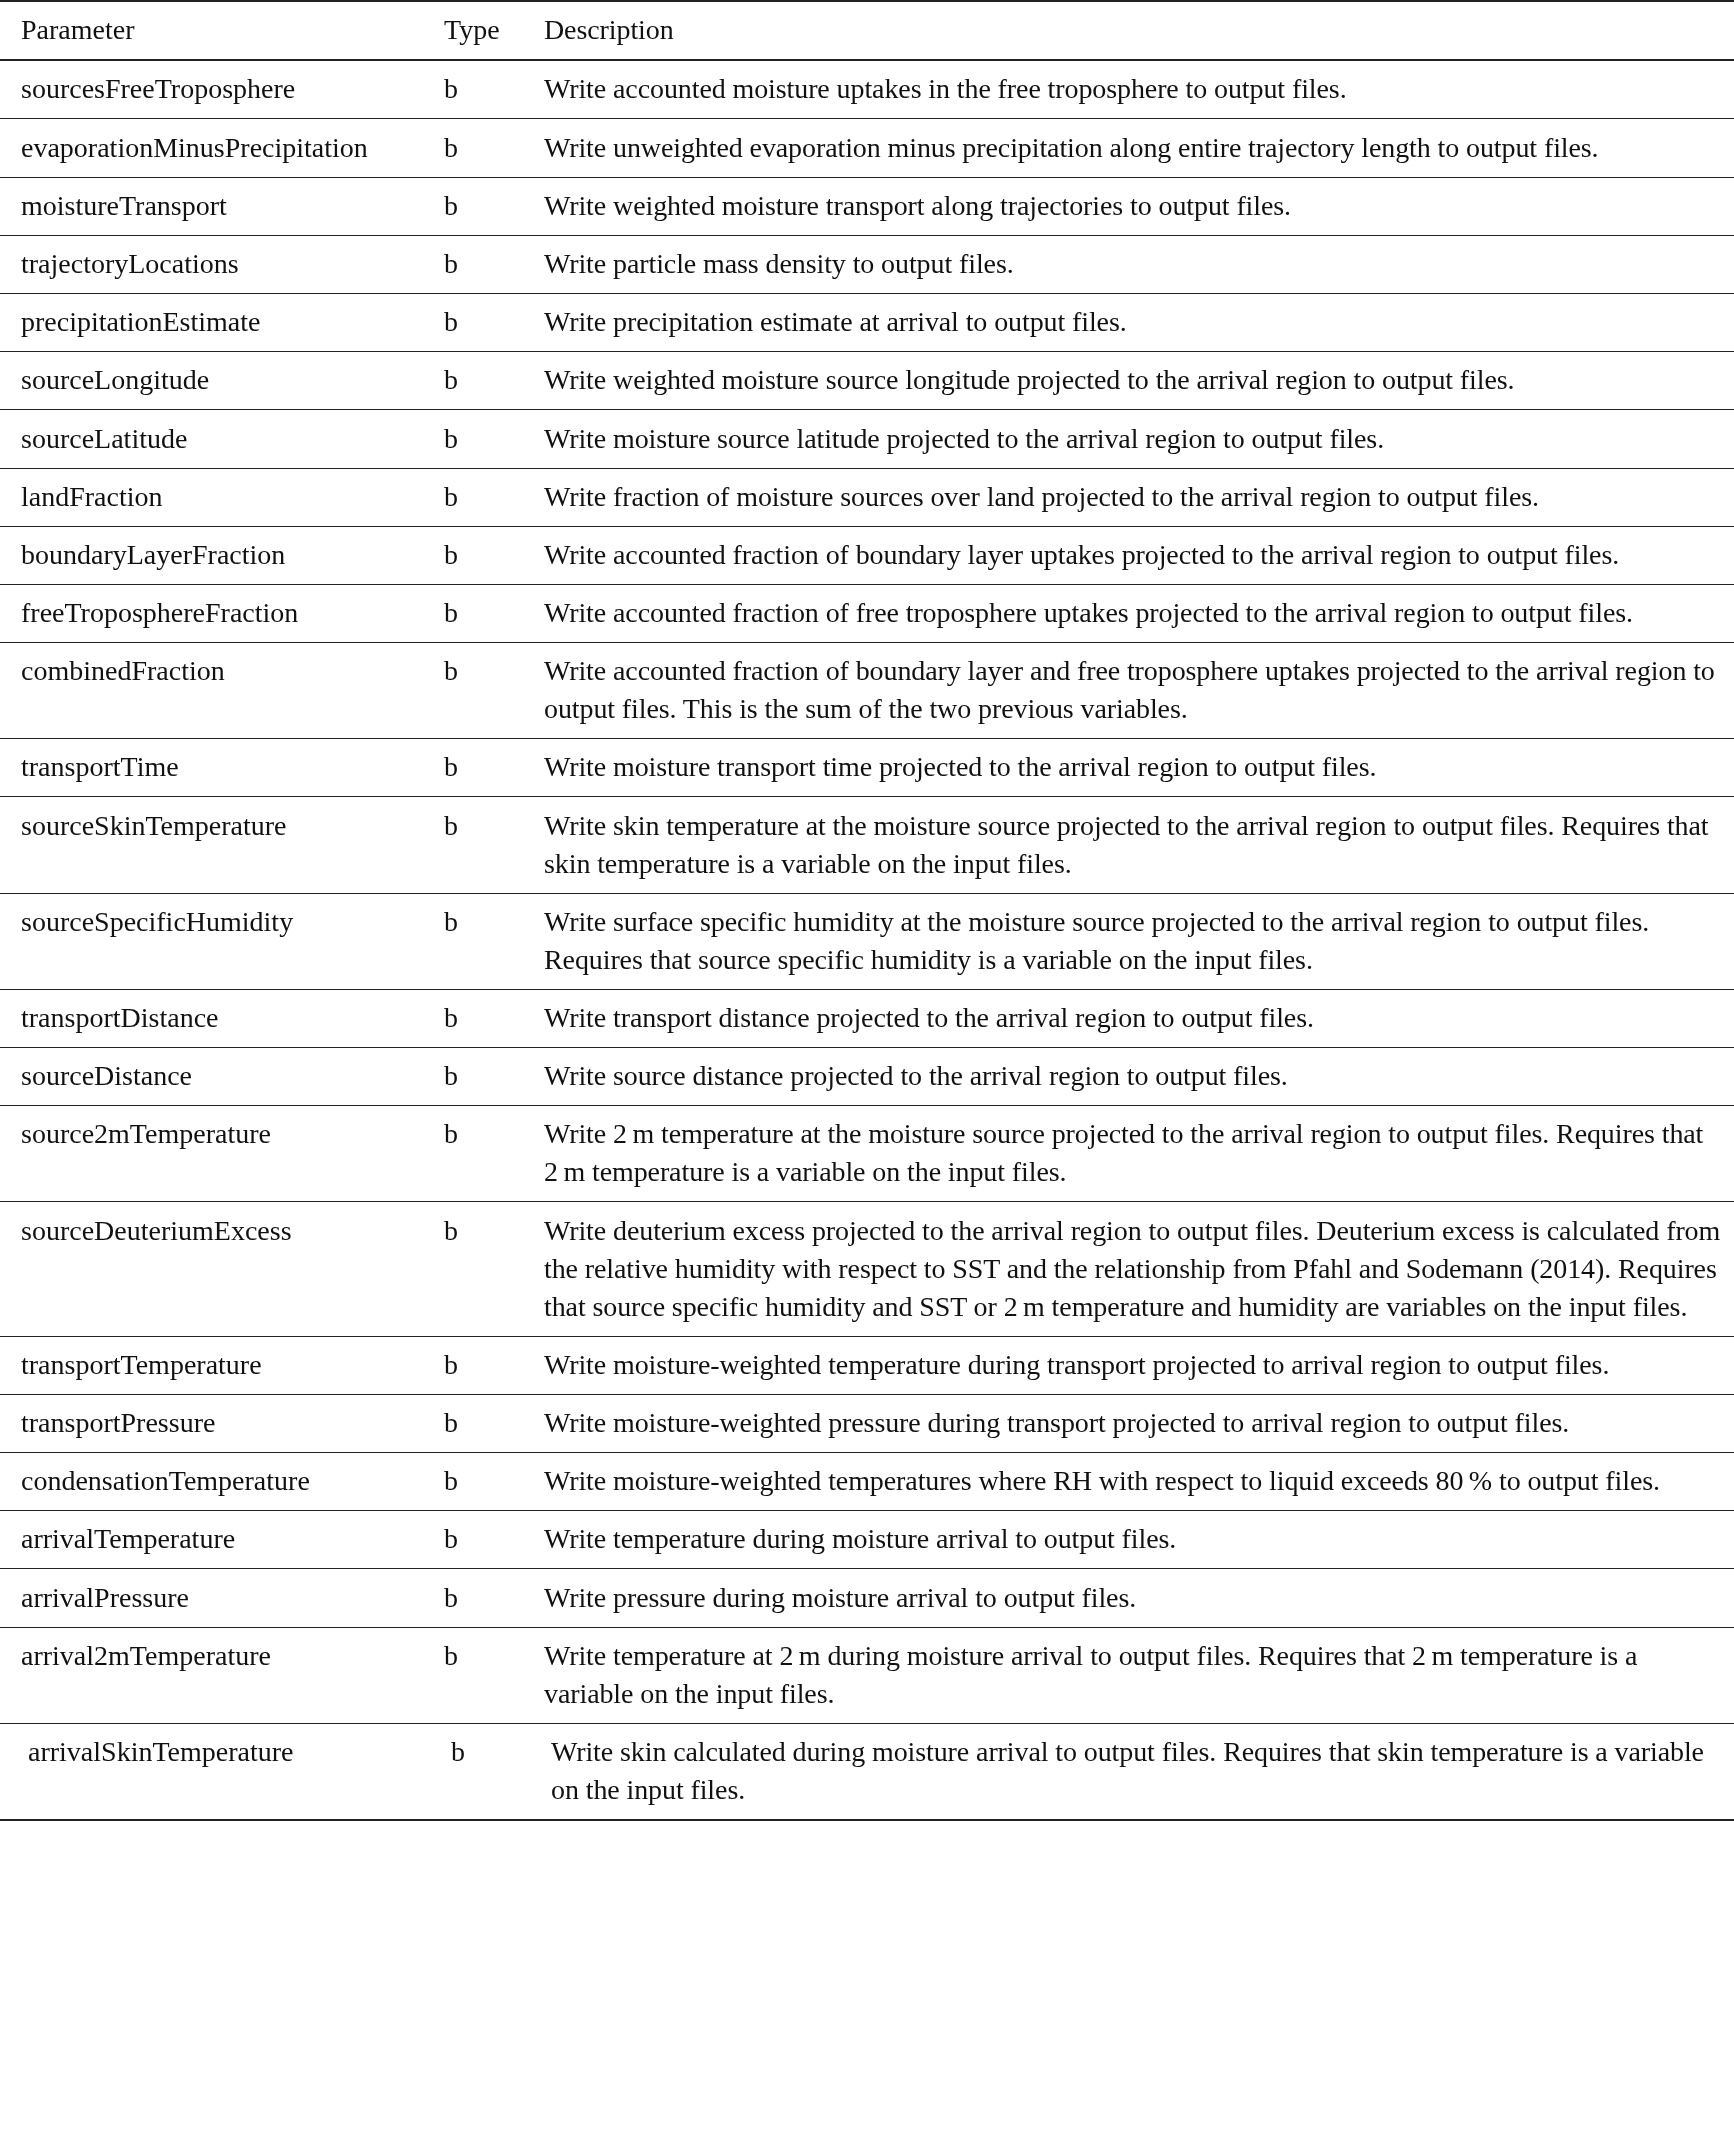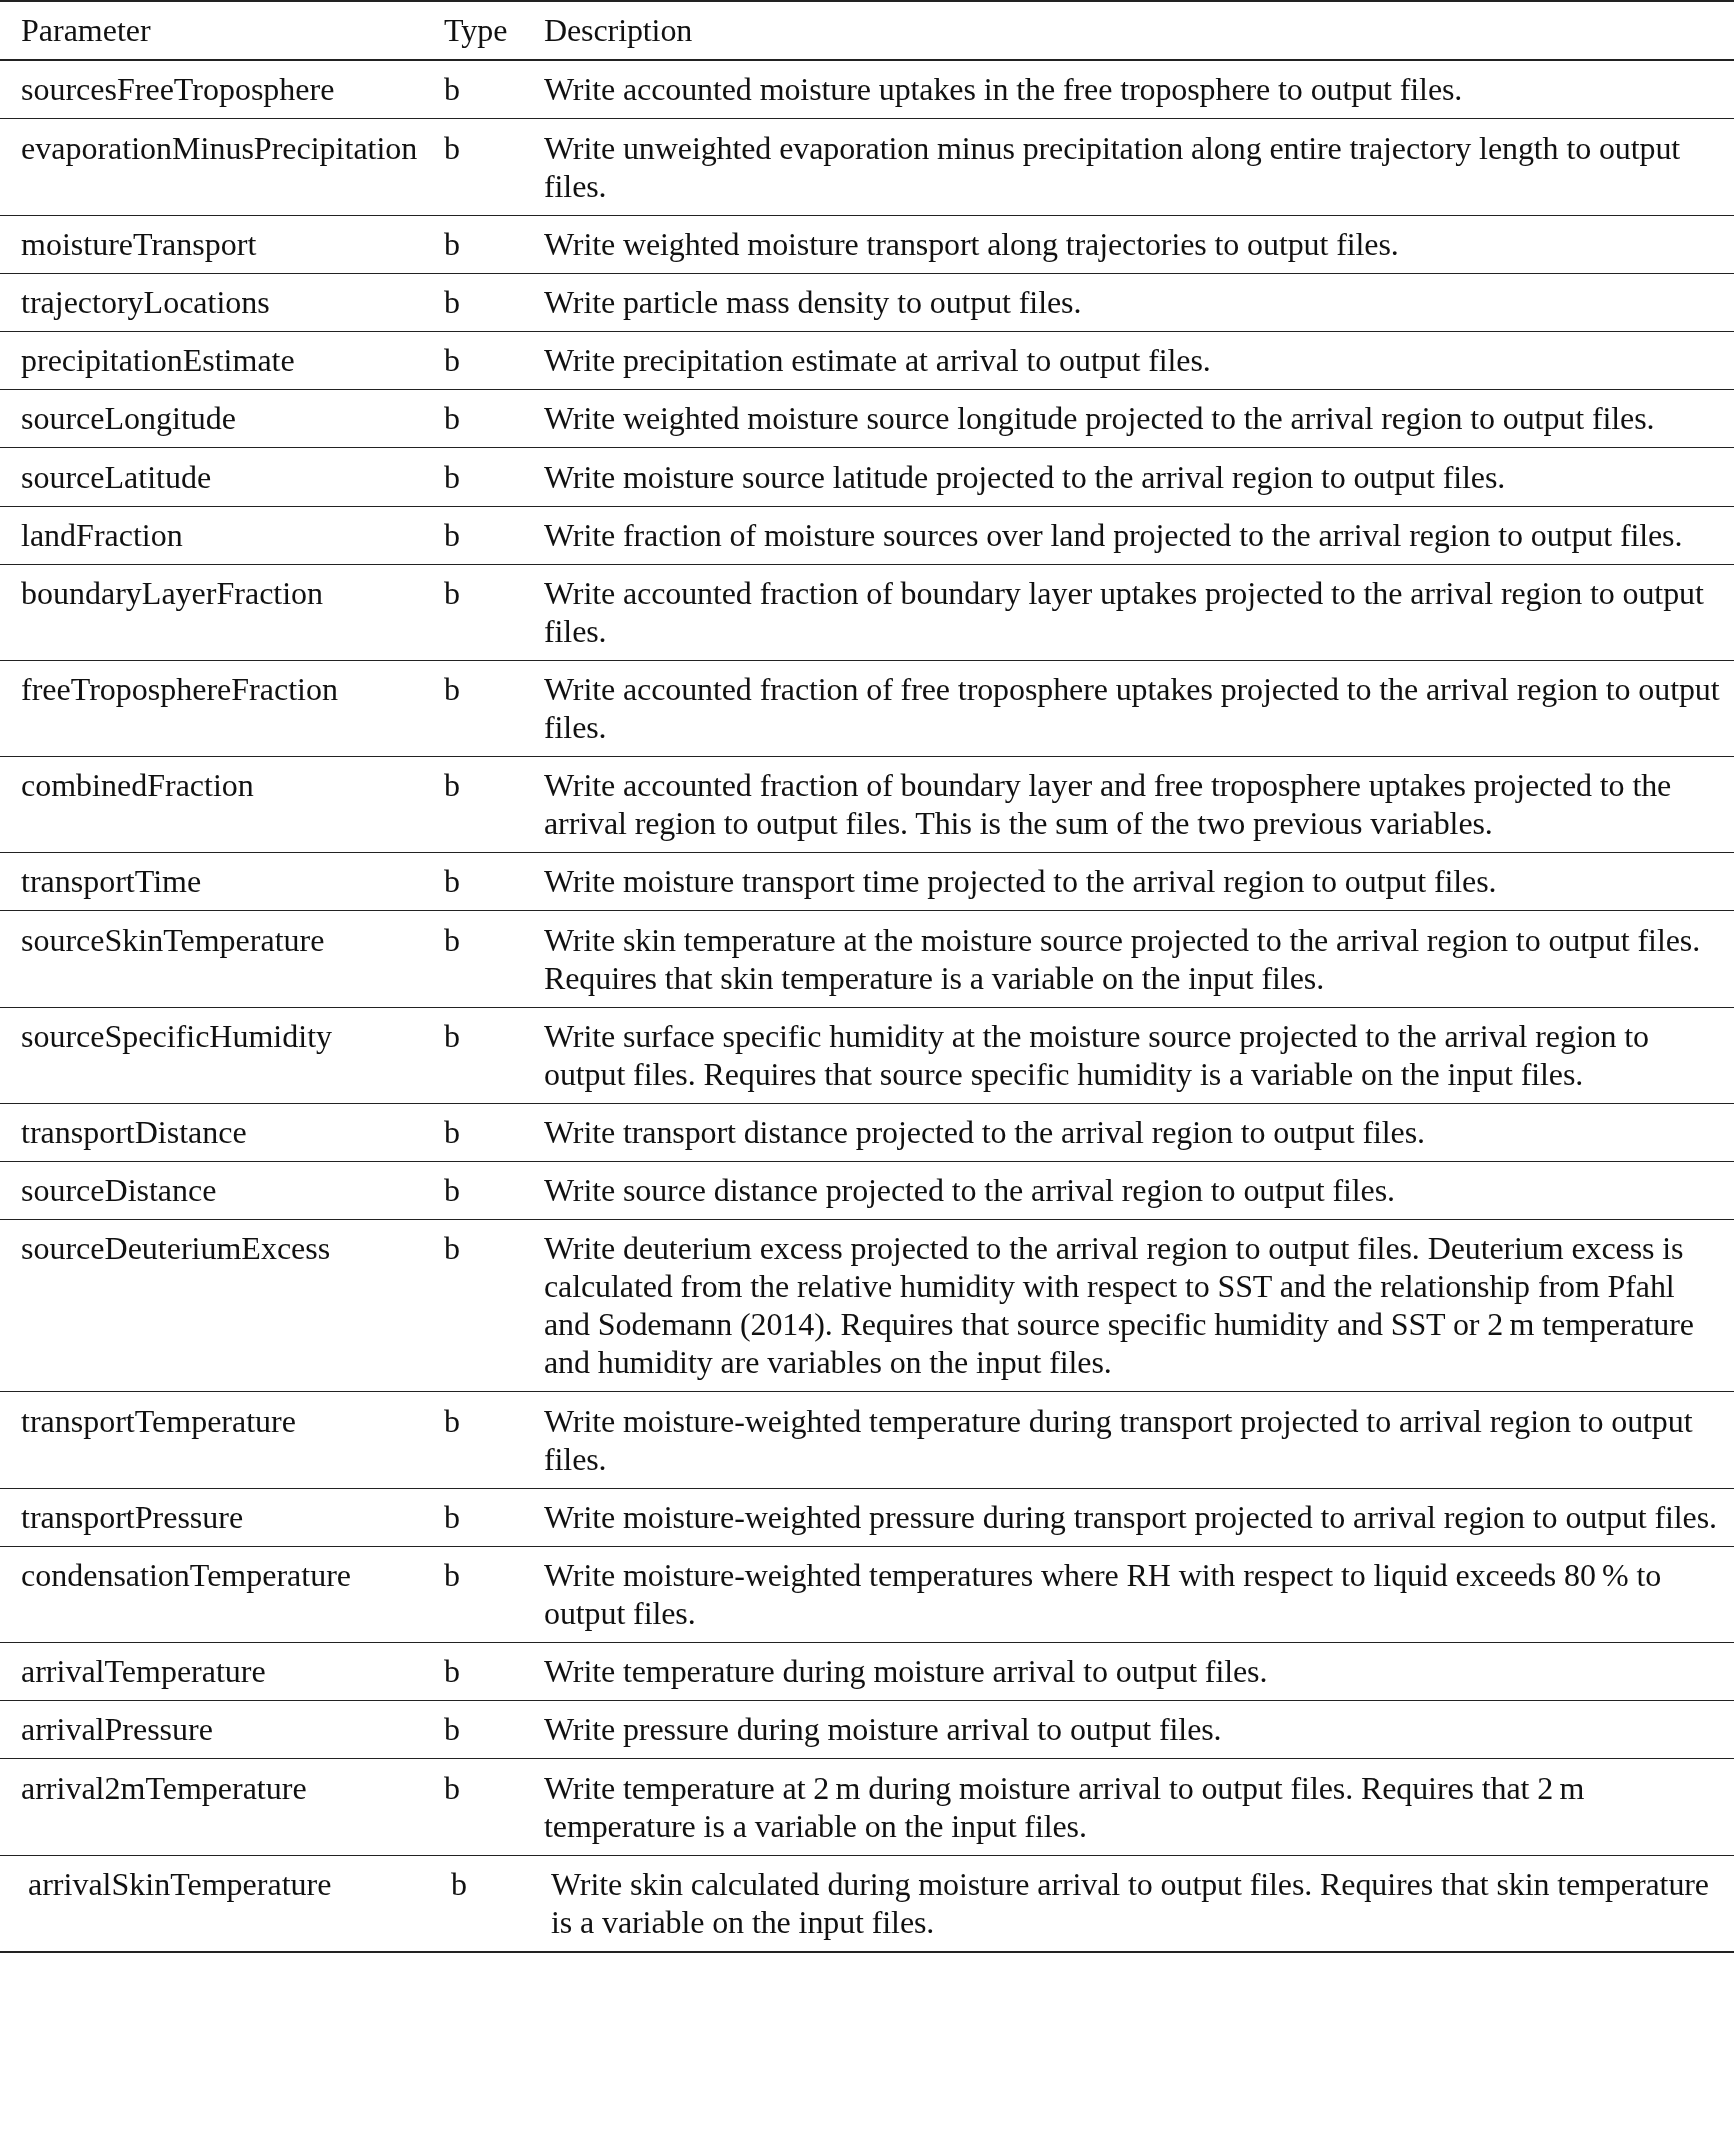--- a/index.html
+++ b/index.html
@@ -11,21 +11,21 @@
     width: 1734px;
     height: 2130px;
     overflow: hidden;
     font-family: "Liberation Serif", "DejaVu Serif", serif;
     color: #111111;
   }
   table.params {
     width: 1734px;
     border-collapse: collapse;
     table-layout: fixed;
-    font-size: 32px;
+    font-size: 28px;
     line-height: 38px;
   }
   table.params col.c-param { width: 423px; }
   table.params col.c-type  { width: 100px; }
   table.params col.c-desc  { width: 1212px; }
 
   table.params th,
   table.params td {
     text-align: left;
     vertical-align: top;
@@ -146,20 +146,25 @@
       <td class="param">transportDistance</td>
       <td class="type">b</td>
       <td class="desc">Write transport distance projected to the arrival region to output files.</td>
     </tr>
     <tr>
       <td class="param">sourceDistance</td>
       <td class="type">b</td>
       <td class="desc">Write source distance projected to the arrival region to output files.</td>
     </tr>
     <tr>
+      <td class="param">source2mTemperature</td>
+      <td class="type">b</td>
+      <td class="desc">Write 2 m temperature at the moisture source projected to the arrival region to output files. Requires that 2 m temperature is a variable on the input files.</td>
+    </tr>
+    <tr>
       <td class="param">sourceDeuteriumExcess</td>
       <td class="type">b</td>
       <td class="desc">Write deuterium excess projected to the arrival region to output files. Deuterium excess is calculated from the relative humidity with respect to SST and the relationship from Pfahl and Sodemann (2014). Requires that source specific humidity and SST or 2 m temperature and humidity are variables on the input files.</td>
     </tr>
     <tr>
       <td class="param">transportTemperature</td>
       <td class="type">b</td>
       <td class="desc">Write moisture-weighted temperature during transport projected to arrival region to output files.</td>
     </tr>
     <tr>

